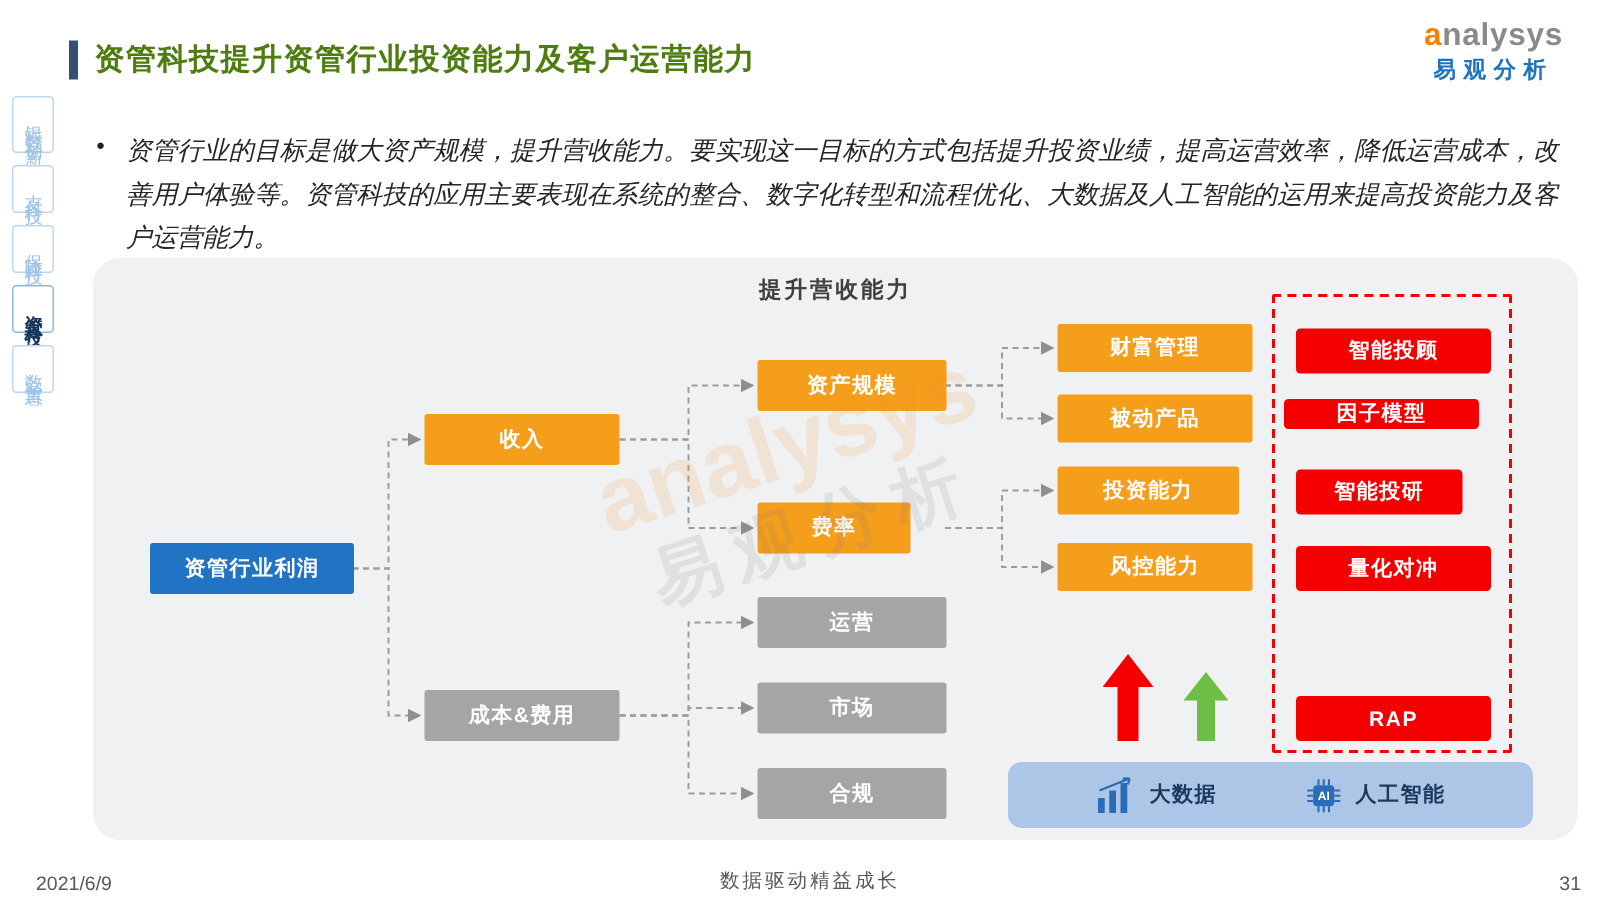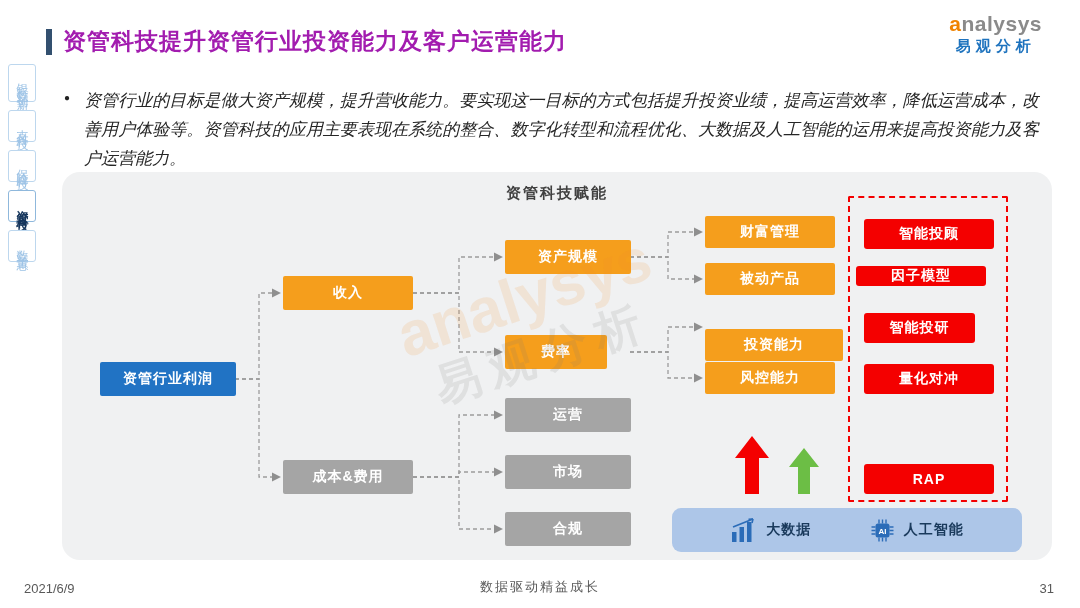--- a/index.html
+++ b/index.html
@@ -6,21 +6,21 @@
   html,body { width:1080px; height:608px; }
   body {
     font-family:"Liberation Sans","DejaVu Sans",sans-serif;
     background:#ffffff; position:relative; overflow:hidden; color:#333;
   }
   .slide { position:absolute; inset:0; background:#fff; }
 
   
   .title-row { position:absolute; left:46px; top:26px; display:flex; align-items:center; gap:11px; }
   .accent-bar { width:6px; height:26px; background:#33506F; }
-  .page-title { font-size:23px; font-weight:bold; color:#a21caf; letter-spacing:1px; }
+  .page-title { font-size:20px; font-weight:bold; color:#4d7c0f; letter-spacing:1px; }
   .logo { position:absolute; right:38px; top:12px; text-align:center; }
   .logo-brand { font-size:21px; font-weight:bold; color:#8A8A8A; letter-spacing:0.5px; }
   .logo-brand::first-letter { color:var(--logo-orange,#F08300); }
   .logo-cn { font-size:15px; font-weight:bold; color:var(--logo-blue,#1E73BE); letter-spacing:5px; margin-top:1px; }
 
   
   .bullet-row { position:absolute; left:64px; top:86px; width:975px; display:flex; gap:14px; }
   .bullet-dot { font-size:10px; color:#222; line-height:24px; }
   .intro-text { font-size:17px; line-height:1.72; color:#262626; text-align:justify;font-style:italic; }
 
@@ -104,21 +104,21 @@
       </div>
     <div class="side-tab active">
         <span>资管科技</span>
       </div>
     <div class="side-tab">
         <span>数字普惠</span>
       </div>
   </nav>
 
   <section class="panel">
-    <div class="panel-title">资管科技赋能</div>
+    <div class="panel-title">提升营收能力</div>
 
     <svg class="connectors" width="990" height="388" viewBox="0 0 990 388">
       <defs>
         <marker id="arr" markerWidth="7" markerHeight="7" refX="5.5" refY="3.5" orient="auto">
           <path d="M0,0 L7,3.5 L0,7 Z" fill="#8F8F8F"></path>
         </marker>
       </defs>
       <g fill="none" stroke="#9C9C9C" stroke-width="1.3" stroke-dasharray="4 3">
         <path d="M173 207 H197 V121 H217" marker-end="url(#arr)"></path>
         <path d="M173 207 H197 V305 H217" marker-end="url(#arr)"></path>
@@ -137,21 +137,21 @@
     <div class="node blue" style="left:38px;  top:190px; width:136px; height:34px;">资管行业利润</div>
     <div class="node orange" style="left:221px; top:104px; width:130px; height:34px;">收入</div>
     <div class="node gray" style="left:221px; top:288px; width:130px; height:34px;">成本&amp;费用</div>
     <div class="node orange" style="left:443px; top:68px;  width:126px; height:34px;">资产规模</div>
     <div class="node orange" style="left:443px; top:163px; width:102px; height:34px;text-align:right;">费率</div>
     <div class="node gray" style="left:443px; top:226px; width:126px; height:34px;">运营</div>
     <div class="node gray" style="left:443px; top:283px; width:126px; height:34px;">市场</div>
     <div class="node gray" style="left:443px; top:340px; width:126px; height:34px;">合规</div>
     <div class="node orange" style="left:643px; top:44px;  width:130px; height:32px;">财富管理</div>
     <div class="node orange" style="left:643px; top:91px;  width:130px; height:32px;">被动产品</div>
-    <div class="node orange" style="left:643px; top:157px; width:138px; height:32px;">投资能力</div>
+    <div class="node orange" style="left:643px; top:139px; width:121px; height:32px;">投资能力</div>
     <div class="node orange" style="left:643px; top:190px; width:130px; height:32px;">风控能力</div>
 
     <div class="tech-group" style="left:786px; top:24px; width:160px; height:306px;">
       <div class="node red" style="left:14px; top:21px;  width:130px; height:30px;">智能投顾</div>
       <div class="node red" style="left:6px; top:68px;  width:130px; height:20px;">因子模型</div>
       <div class="node red" style="left:14px; top:115px; width:111px; height:30px;">智能投研</div>
       <div class="node red" style="left:14px; top:166px; width:130px; height:30px;">量化对冲</div>
       <div class="node red" style="left:14px; top:266px; width:130px; height:30px;">RAP</div>
     </div>
 

